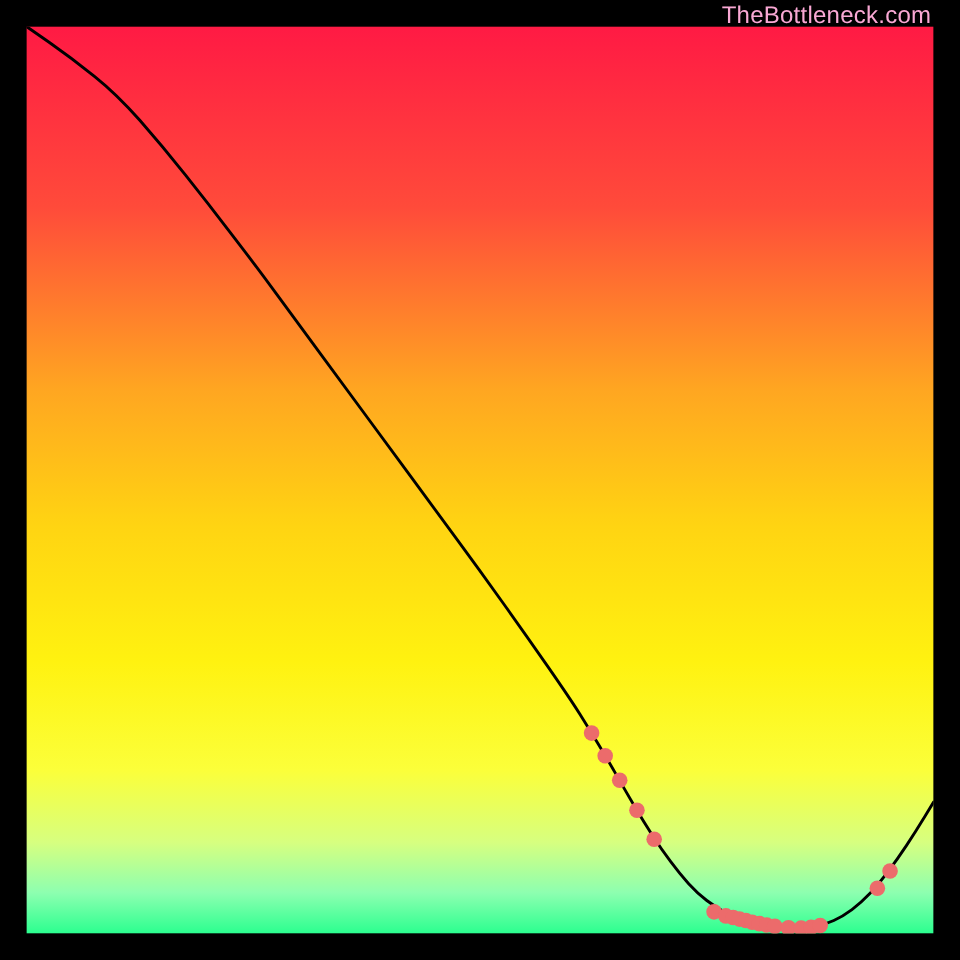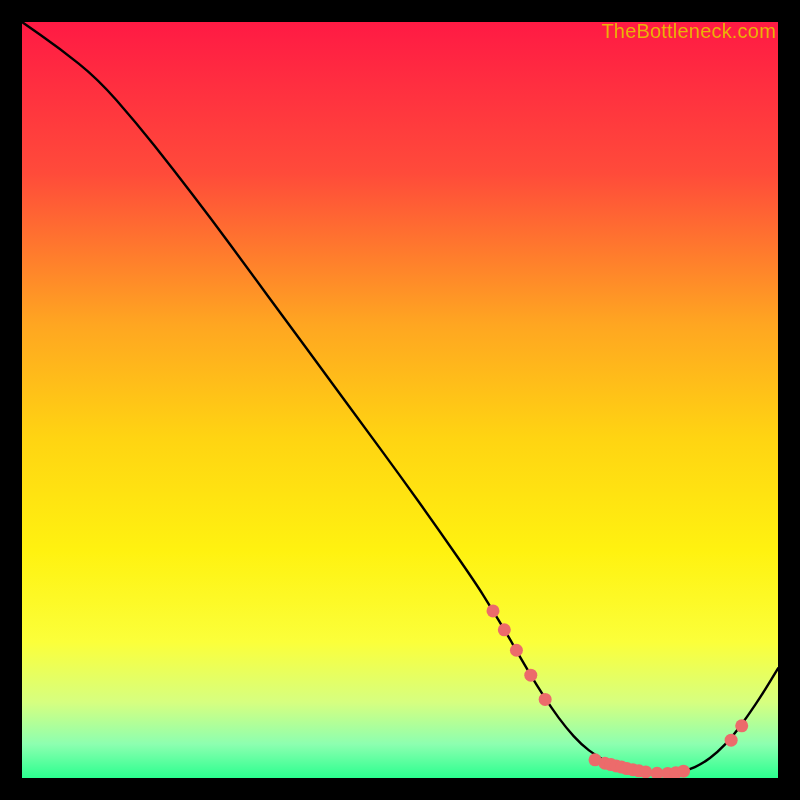--- a/index.html
+++ b/index.html
@@ -20,25 +20,25 @@
   }
   .plot {
     position: absolute;
     left: 0;
     top: 0;
     width: 756px;
     height: 756px;
   }
   .watermark {
     position: absolute;
-    top: 20px;
+    top: 2px;
     right: 24px;
     font-family: Arial, Helvetica, sans-serif;
     font-size: 20px;
-    color: #eab308;
+    color: #f9a8d4;
     letter-spacing: 0.2px;
   }
 </style>
 </head>
 <body>
 
 <div class="frame">
   <svg class="plot" viewBox="0 0 756 756" preserveAspectRatio="none">
     <defs>
       <linearGradient id="bg-grad" x1="0" y1="0" x2="0" y2="1">

